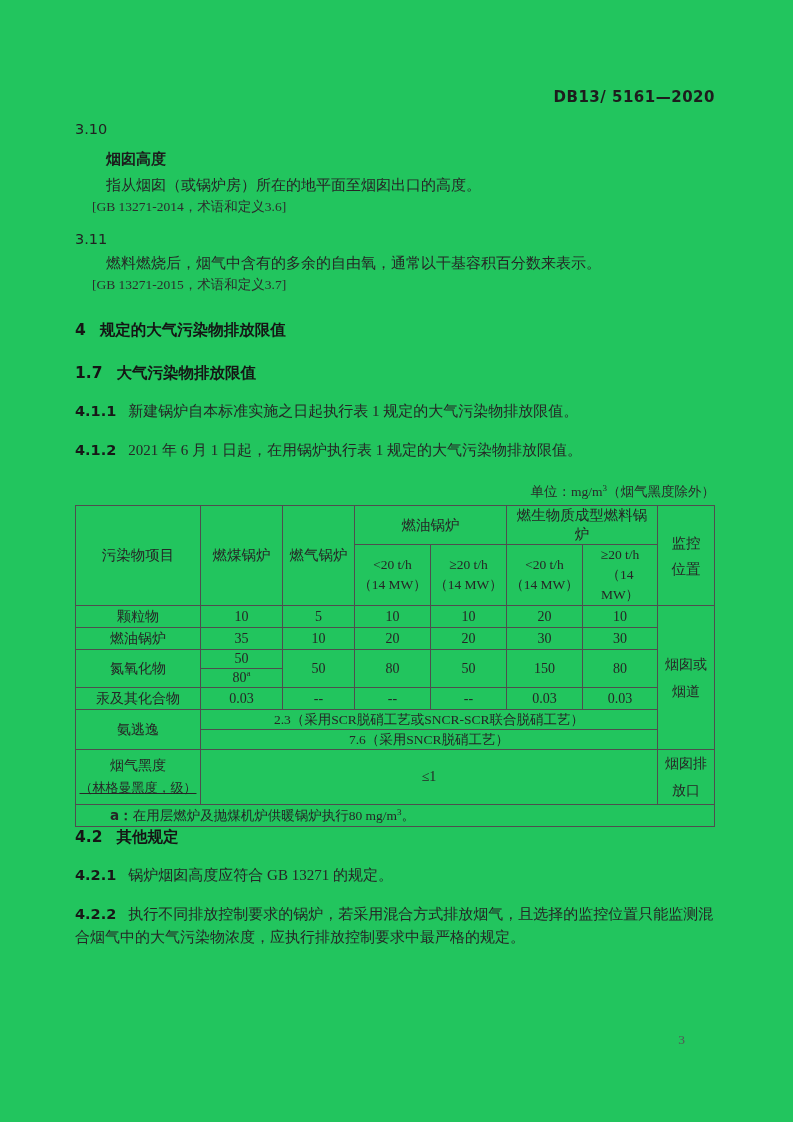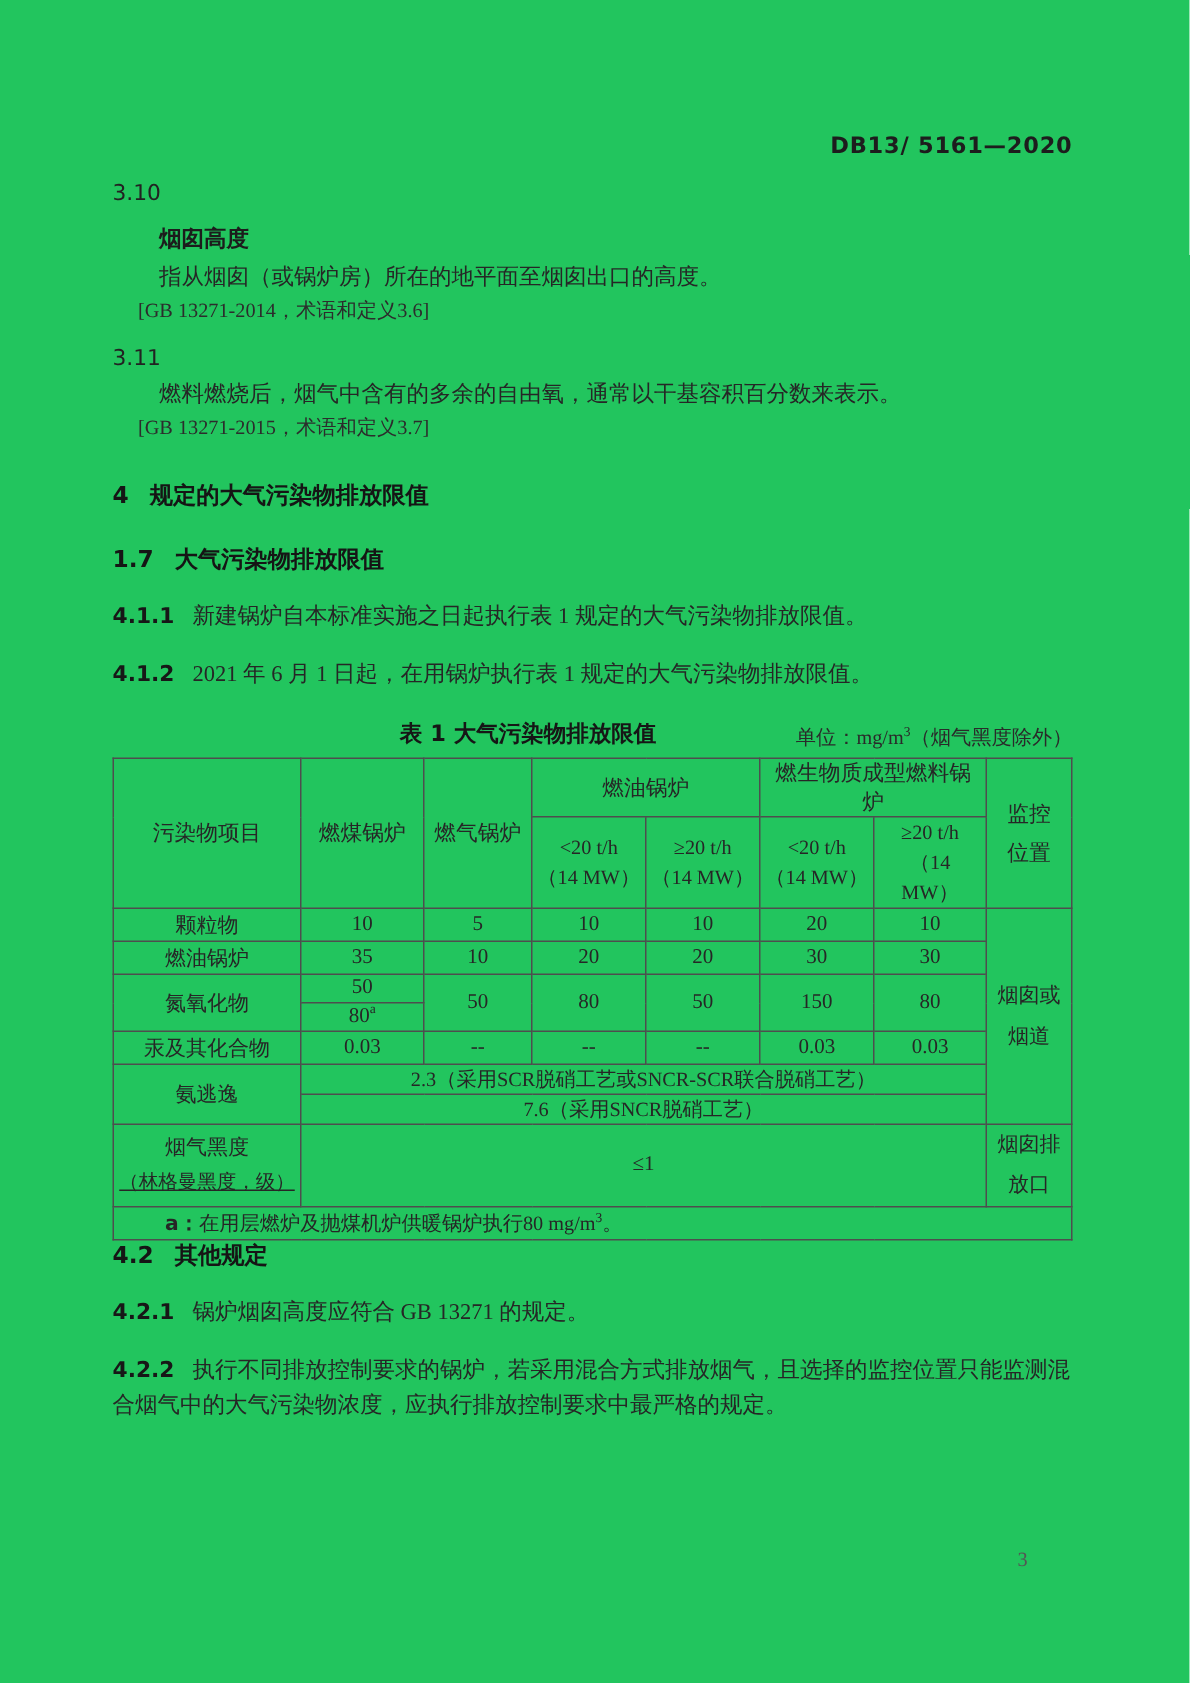--- a/index.html
+++ b/index.html
@@ -101,21 +101,20 @@
 
   <p class="clause">
     <span class="c-num">4.1.1</span><span>新建锅炉自本标准实施之日起执行表 1 规定的大气污染物排放限值。</span>
   </p>
 
   <p class="clause">
     <span class="c-num">4.1.2</span><span>2021 年 6 月 1 日起，在用锅炉执行表 1 规定的大气污染物排放限值。</span>
   </p>
 
   <div class="table-caption">
-    <div class="t-title">表 1 大气污染物排放限值</div>
     <div class="t-unit"><span>单位：mg/m</span><sup>3</sup><span>（烟气黑度除外）</span></div>
   </div>
 
   <table class="limits">
     <colgroup>
       <col style="width:125px">
         <col style="width:82px">
         <col style="width:72px">
       <col style="width:76px">
         <col style="width:76px">

